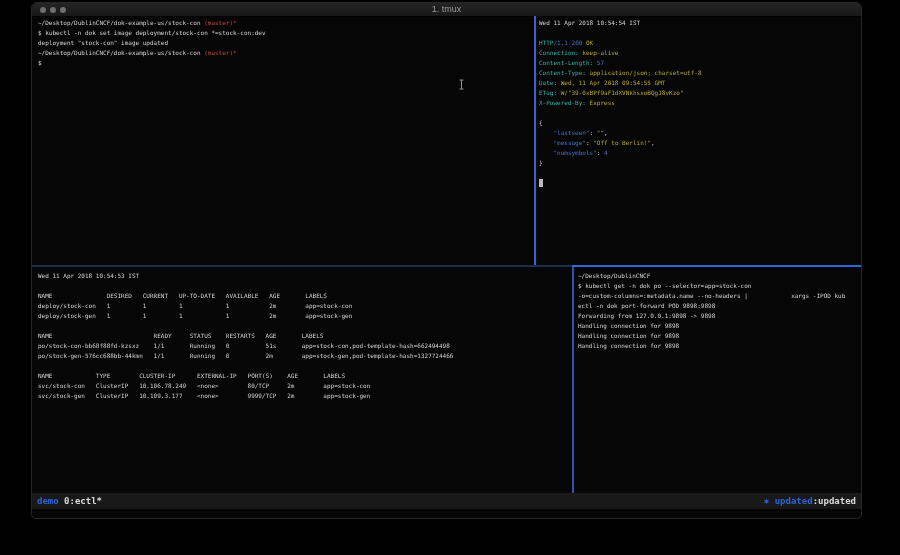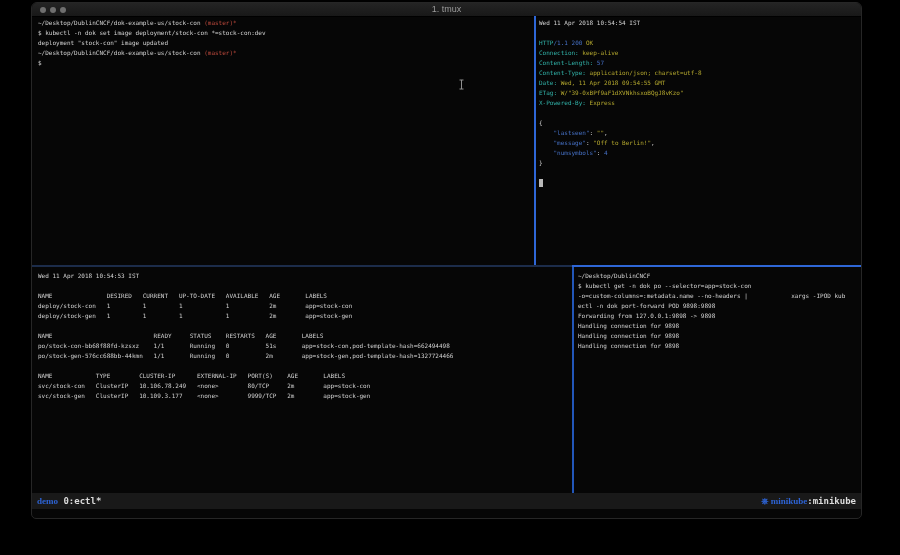--- a/index.html
+++ b/index.html
@@ -36,21 +36,21 @@
   .c-blue{color:#4671c6;}
 
   .cursor{display:inline-block;width:4px;height:8px;background:#b9b9b9;vertical-align:middle;}
   .ibeam{position:absolute;left:426px;top:72px;}
 
   .statusbar{position:absolute;left:0;top:490px;right:0;height:16px;background:#191919;
     font:bold 9px "DejaVu Sans Mono",monospace;line-height:16px;color:#dcdcdc;
     padding:0 5px;box-sizing:border-box;}
   .sb-left{position:absolute;left:5px;top:0;white-space:pre;}
   .sb-right{position:absolute;right:5px;top:0;white-space:pre;}
-  .sb-blue{color:#2d63d4;font-family:Liberation Serif, serif;}
+  .sb-blue{color:#2d63d4;}
 </style>
 </head>
 <body>
 
 <div class="stage">
   <div class="window">
 
     <div class="titlebar">
       <div class="lights">
         <span class="light"></span>
@@ -122,17 +122,17 @@
     </div>
 
     <div class="ibeam">
       <svg width="7" height="11" viewBox="0 0 7 11">
           <path d="M1.5 1 H5.5 M3.5 1 V10 M1.5 10 H5.5" stroke="#8f8f8f" stroke-width="1" fill="none"></path>
         </svg>
     </div>
 
     <div class="statusbar">
       <span class="sb-left"><span class="sb-blue">demo</span><span> 0:ectl*</span></span>
-      <span class="sb-right"><span class="sb-blue">⎈</span><span class="sb-blue"> minikube</span><span>:minikube</span></span>
+      <span class="sb-right"><span class="sb-blue">⎈</span><span class="sb-blue"> updated</span><span>:updated</span></span>
     </div>
 
   </div>
 </div>
 
 </body></html>

